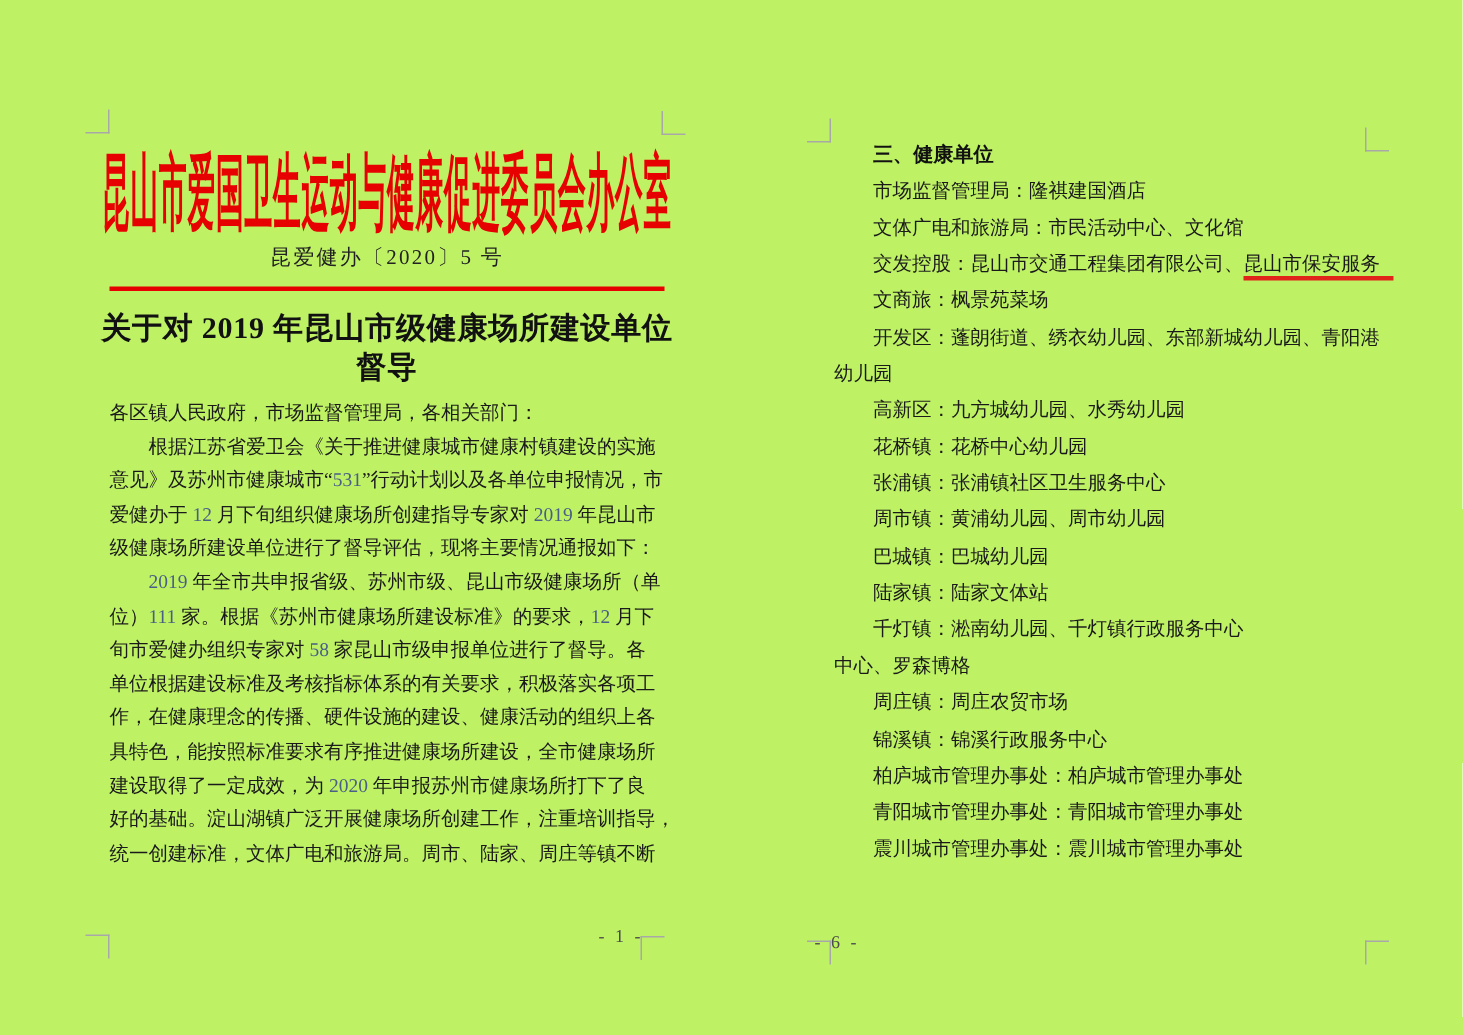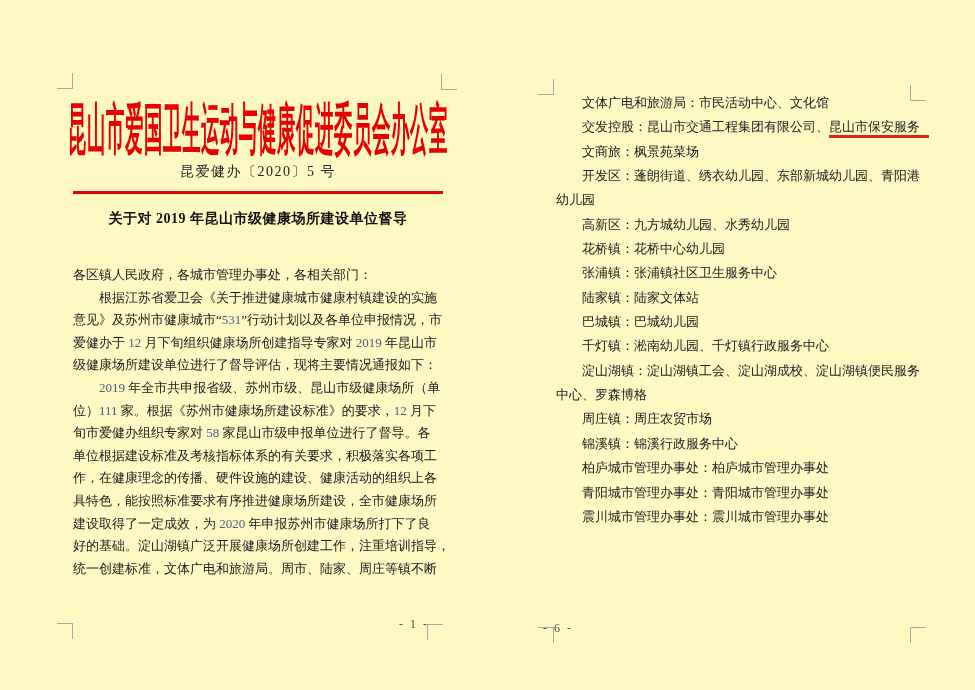--- a/index.html
+++ b/index.html
@@ -1,20 +1,20 @@
 <!DOCTYPE html>
 <html><head>
 <meta charset="utf-8">
 <style>
   html, body { margin: 0; padding: 0; background: #ffffff; }
   #screen {
     position: relative;
     width: 975px;
     height: 690px;
-    background: #fef9c3;
+    background: #bef264;
     overflow: hidden;
     font-family: "Liberation Serif", "DejaVu Serif", serif;
     color: #1a1a1a;
   }
 
   
   .crop { position: absolute; width: 15px; height: 15px; }
   .crop.tl { border-right: 1px solid #a8a8a8; border-bottom: 1px solid #a8a8a8; }
   .crop.tr { border-left: 1px solid #a8a8a8; border-bottom: 1px solid #a8a8a8; }
   .crop.bl { border-right: 1px solid #a8a8a8; border-top: 1px solid #a8a8a8; }
@@ -34,21 +34,21 @@
   .doc-number {
     position: absolute; left: 73px; top: 163px; width: 370px;
     text-align: center; font-size: 14px; letter-spacing: 1.5px; color: #222222;
   }
   .red-rule {
     position: absolute; left: 73px; top: 191px; width: 370px; height: 3px;
     background: #e60000;
   }
   .doc-title {
     position: absolute; left: 63px; top: 206px; width: 390px;
-    text-align: center; font-weight: bold; font-size: 14px;
+    text-align: center; font-weight: bold; font-size: 20px;
     line-height: 26px; color: #111111; letter-spacing: 0.5px;
   }
 
   
   .body-block { position: absolute; }
   #left-body  { left: 73px;  top: 264px; width: 376px; font-size: 13px; }
   #left-body  .tline { line-height: 22.6px; height: 22.6px; white-space: nowrap; }
   #right-body { left: 556px; top: 91px;  width: 362px; font-size: 13px; }
   #right-body .tline { line-height: 24.35px; height: 24.35px; white-space: nowrap; }
   .tline.indent { padding-left: 26px; }
@@ -92,53 +92,55 @@
 
     <div class="doc-number">昆爱健办〔2020〕5 号</div>
 
     <div class="red-rule"></div>
 
     <div class="doc-title">
       <div>关于对 2019 年昆山市级健康场所建设单位督导</div>
     </div>
 
     <div id="left-body" class="body-block">
-        <div class="tline"><span>各区镇人民政府，各城市管理办事处，各相关部门：</span></div>
+        <div class="tline"><span>各区镇人民政府，市场监督管理局，各相关部门：</span></div>
         <div class="tline indent"><span>根据江苏省爱卫会《关于推进健康城市健康村镇建设的实施</span></div>
         <div class="tline"><span>意见》及苏州市健康城市“<span class="num">531</span>”行动计划以及各单位申报情况，市</span></div>
         <div class="tline"><span>爱健办于 <span class="num">12</span> 月下旬组织健康场所创建指导专家对 <span class="num">2019</span> 年昆山市</span></div>
         <div class="tline"><span>级健康场所建设单位进行了督导评估，现将主要情况通报如下：</span></div>
         <div class="tline indent"><span><span class="num">2019</span> 年全市共申报省级、苏州市级、昆山市级健康场所（单</span></div>
         <div class="tline"><span>位）<span class="num">111</span> 家。根据《苏州市健康场所建设标准》的要求，<span class="num">12</span> 月下</span></div>
         <div class="tline"><span>旬市爱健办组织专家对 <span class="num">58</span> 家昆山市级申报单位进行了督导。各</span></div>
         <div class="tline"><span>单位根据建设标准及考核指标体系的有关要求，积极落实各项工</span></div>
         <div class="tline"><span>作，在健康理念的传播、硬件设施的建设、健康活动的组织上各</span></div>
         <div class="tline"><span>具特色，能按照标准要求有序推进健康场所建设，全市健康场所</span></div>
         <div class="tline"><span>建设取得了一定成效，为 <span class="num">2020</span> 年申报苏州市健康场所打下了良</span></div>
         <div class="tline"><span>好的基础。淀山湖镇广泛开展健康场所创建工作，注重培训指导，</span></div>
         <div class="tline"><span>统一创建标准，文体广电和旅游局。周市、陆家、周庄等镇不断</span></div>
       </div>
 
     <div id="page-num-left" class="page-num">- 1 -</div>
   </div>
 
   <div>
     <div id="right-body" class="body-block">
+        <div class="tline indent bold"><span>三、健康单位</span></div>
+        <div class="tline indent"><span>市场监督管理局：隆祺建国酒店</span></div>
         <div class="tline indent"><span>文体广电和旅游局：市民活动中心、文化馆</span></div>
         <div class="tline indent"><span>交发控股：昆山市交通工程集团有限公司、</span><span class="red-underline">昆山市保安服务</span></div>
         <div class="tline indent"><span>文商旅：枫景苑菜场</span></div>
         <div class="tline indent"><span>开发区：蓬朗街道、绣衣幼儿园、东部新城幼儿园、青阳港</span></div>
         <div class="tline"><span>幼儿园</span></div>
         <div class="tline indent"><span>高新区：九方城幼儿园、水秀幼儿园</span></div>
         <div class="tline indent"><span>花桥镇：花桥中心幼儿园</span></div>
         <div class="tline indent"><span>张浦镇：张浦镇社区卫生服务中心</span></div>
+        <div class="tline indent"><span>周市镇：黄浦幼儿园、周市幼儿园</span></div>
+        <div class="tline indent"><span>巴城镇：巴城幼儿园</span></div>
         <div class="tline indent"><span>陆家镇：陆家文体站</span></div>
-        <div class="tline indent"><span>巴城镇：巴城幼儿园</span></div>
         <div class="tline indent"><span>千灯镇：淞南幼儿园、千灯镇行政服务中心</span></div>
-        <div class="tline indent"><span>淀山湖镇：淀山湖镇工会、淀山湖成校、淀山湖镇便民服务</span></div>
         <div class="tline"><span>中心、罗森博格</span></div>
         <div class="tline indent"><span>周庄镇：周庄农贸市场</span></div>
         <div class="tline indent"><span>锦溪镇：锦溪行政服务中心</span></div>
         <div class="tline indent"><span>柏庐城市管理办事处：柏庐城市管理办事处</span></div>
         <div class="tline indent"><span>青阳城市管理办事处：青阳城市管理办事处</span></div>
         <div class="tline indent"><span>震川城市管理办事处：震川城市管理办事处</span></div>
       </div>
 
     <div id="page-num-right" class="page-num">- 6 -</div>
   </div>

